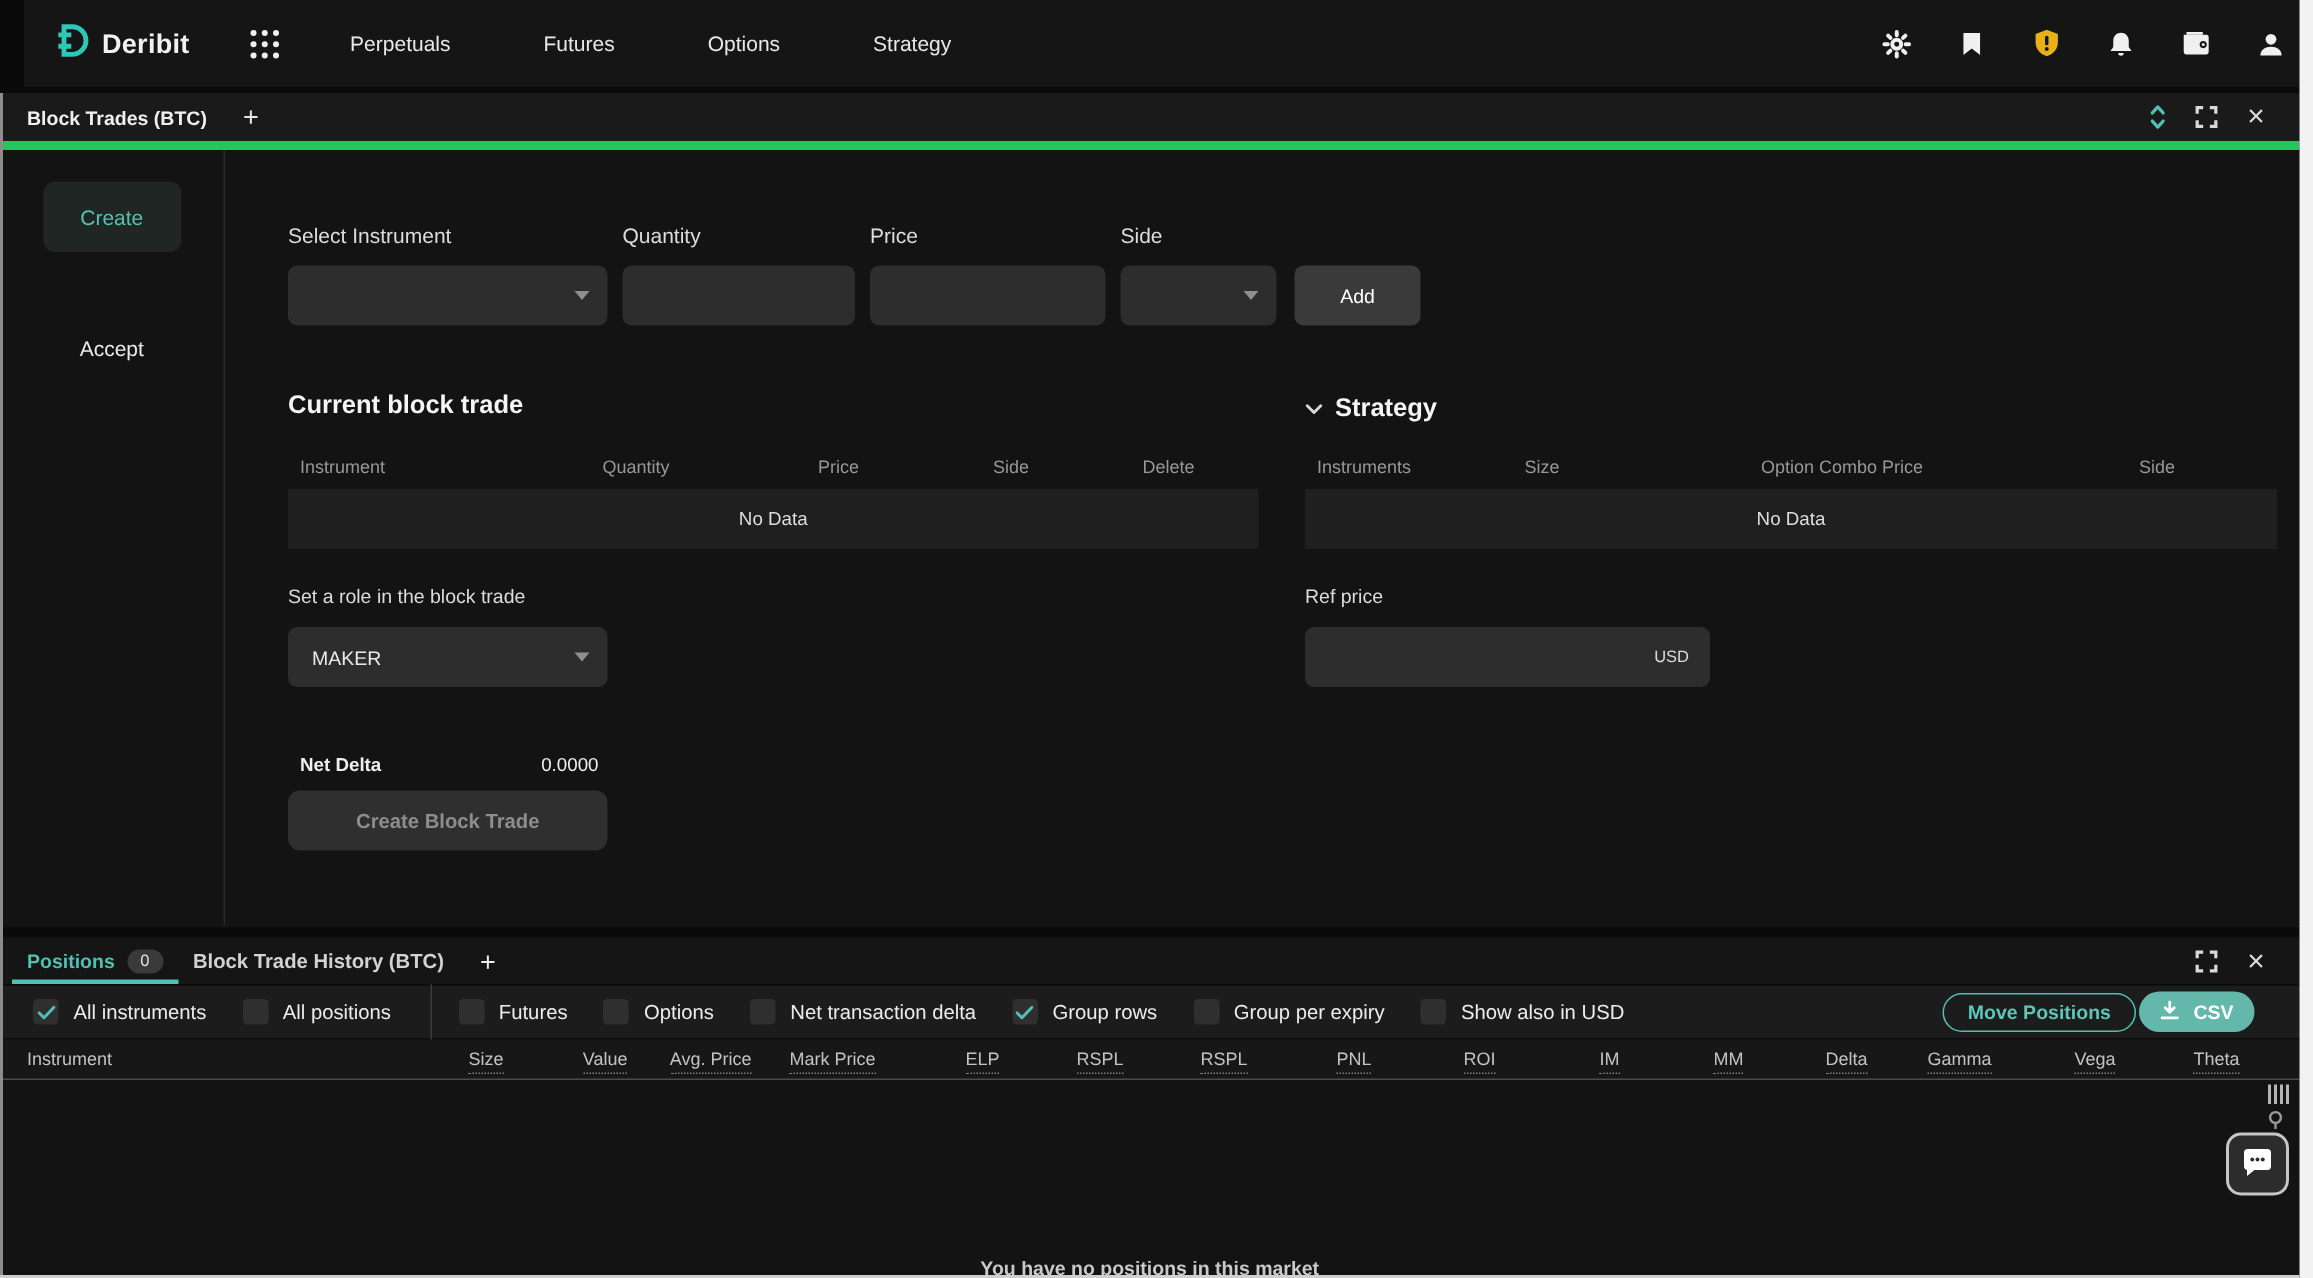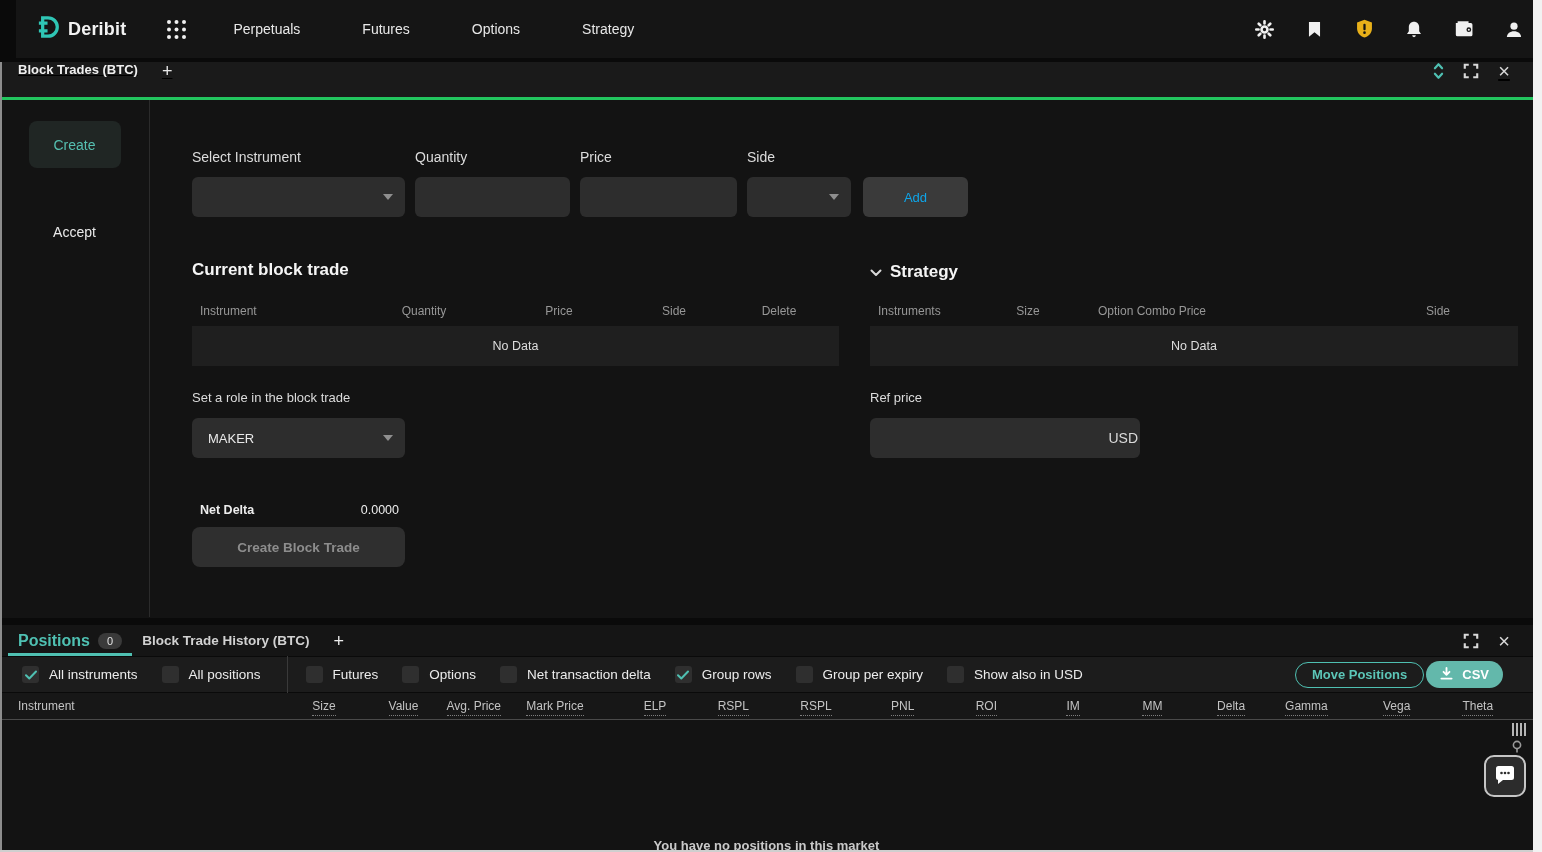--- a/index.html
+++ b/index.html
@@ -17,21 +17,21 @@
   .brand { display:flex; align-items:center; gap:8px; margin-left:18px; }
   .brand-name { color:#f2f2f2; font-size:18px; font-weight:700; letter-spacing:.2px; }
   .apps-btn { margin-left:40px; display:flex; align-items:center; cursor:pointer; }
   .nav-items { display:flex; align-items:center; margin-left:46px; gap:62px; }
   .nav-item { color:#e8e8e8; font-size:14px; font-weight:400; cursor:pointer; }
   .nav-right { margin-left:auto; margin-right:24px; display:flex; align-items:center; gap:28px; }
   .nav-icon { width:22px; height:22px; display:flex; align-items:center; justify-content:center; cursor:pointer; }
 
   
   .panel { position:absolute; left:0; top:62px; width:1533px; height:556px; background:#131313; }
-  .panel-header { height:38px; background:#1a1a1a; display:flex; align-items:flex-start; border-bottom:3px solid #22c55e;text-decoration:underline; }
+  .panel-header { height:38px; background:#1a1a1a; display:flex; align-items:center; border-bottom:6px solid #22c55e; }
   .panel-title { color:#f0f0f0; font-size:13px; font-weight:700; margin-left:18px; }
   .panel-plus { color:#e8e8e8; font-size:18px; font-weight:400; margin-left:24px; cursor:pointer; line-height:1; }
   .panel-header-icons { margin-left:auto; margin-right:20px; display:flex; align-items:center; gap:15px; }
   .ph-icon { width:18px; height:18px; display:flex; align-items:center; justify-content:center; cursor:pointer; }
   .x-glyph { color:#d9d9d9; font-size:20px; line-height:1; }
 
   .panel-body { display:flex; height:517px; }
   .sidebar { width:163px; border-right:1px solid #2b2b2b; display:flex; flex-direction:column; align-items:center; }
   .create-btn { margin-top:21px; width:92px; height:47px; background:#202624; border:none; border-radius:8px;
                 color:#55c0b1; font-size:14px; font-weight:500; cursor:pointer; font-family:inherit; }
@@ -43,52 +43,52 @@
   .switch { width:35px; height:18px; background:#424242; border-radius:9px; position:relative; cursor:pointer; }
   .switch .knob { position:absolute; left:2px; top:2px; width:14px; height:14px; border-radius:50%; background:#ececec; }
 
   .form-row { display:flex; margin-top:36px; gap:10px; }
   .fcol { display:flex; flex-direction:column; }
   .flabel { color:#dcdcdc; font-size:14px; height:20px; margin-bottom:8px; }
   .inputbox, .selectbox { height:40px; background:#2d2d2d; border-radius:6px; position:relative; cursor:text; }
   .selectbox { cursor:pointer; display:flex; align-items:center; }
   .caret { position:absolute; right:12px; top:17px; width:0; height:0; border-left:5px solid transparent; border-right:5px solid transparent; border-top:6px solid #8f8f8f; }
   .w213 { width:213px; } .w155 { width:155px; } .w157 { width:157px; } .w104 { width:104px; }
-  .addbtn { width:105px; height:40px; background:#3a3a3a; border:none; border-radius:6px; color:#0ea5e9;
+  .addbtn { width:84px; height:40px; background:#3a3a3a; border:none; border-radius:6px; color:#ffffff;
             font-size:13px; font-weight:500; cursor:pointer; font-family:inherit; margin-left:2px; }
 
   .two-col { display:flex; gap:31px; margin-top:43px; }
   .col-left { width:647px; } .col-right { width:648px; }
   .sec-heading { color:#f5f5f5; font-size:17px; font-weight:700; height:24px; }
   .strategy-head { display:flex; align-items:center; gap:8px; }
   .thead { display:flex; margin-top:16px; height:22px; align-items:center; }
   .th { color:#979797; font-size:12px; }
   .th-left { flex:1; text-align:left; padding-left:8px; }
   .th-c130 { width:130px; text-align:center; } .th-c140 { width:140px; text-align:center; }
   .th-c90 { width:90px; text-align:center; } .th-c120 { width:120px; text-align:center; }
-  .th-c260 { width:260px; } .th-c160 { width:160px; text-align:center; }
+  .th-c260 { width:260px; text-align:center; } .th-c160 { width:160px; text-align:center; }
   .nodata { margin-top:4px; height:40px; background:#1f1f1f; display:flex; align-items:center; justify-content:center;
             color:#dedede; font-size:12.5px; }
   .field-label { margin-top:24px; color:#dcdcdc; font-size:13px; height:18px; }
   .select-value { color:#e9e9e9; font-size:13px; padding-left:16px; }
   .role-select { margin-top:10px; width:213px; }
   .ref-input { margin-top:10px; width:270px; display:flex; align-items:center; justify-content:flex-end; cursor:text; }
-  .unit { color:#dadada; font-size:14px; padding-right:2px; }
+  .unit { color:#dadada; font-size:11px; padding-right:14px; }
   .netdelta-row { margin-top:45px; width:207px; display:flex; justify-content:space-between; padding-left:8px; }
   .nd-label { color:#ededed; font-size:12.5px; font-weight:600; }
   .nd-value { color:#ededed; font-size:12.5px; }
   .create-trade-btn { margin-top:10px; width:213px; height:40px; background:#2f2f2f; border:none; border-radius:8px;
                       color:#8d8d8d; font-size:13.5px; font-weight:700; cursor:pointer; font-family:inherit; }
 
   
   .bpanel { position:absolute; left:0; top:625px; width:1533px; height:227px; background:#131313; }
   .tabbar { height:31px; background:#151515; display:flex; align-items:center; position:relative; }
   .tab { display:flex; align-items:center; gap:8px; height:100%; padding:0 10px; cursor:pointer; }
   .tab-active { border-bottom:3px solid #4fc0b2; padding-top:3px; margin-left:8px; }
-  .tab-active .tab-label { color:#4fc0b2; font-weight:600; font-size:16px; }
+  .tab-active .tab-label { color:#4fc0b2; font-weight:600; font-size:13px; }
   .tab-label { color:#d2d2d2; font-weight:600; font-size:13.5px; }
   .tab-badge { background:#3a3a3a; color:#e2e2e2; font-size:11px; border-radius:9px; padding:2px 9px; }
   .tab-plus { color:#ededed; font-size:18px; margin-left:14px; cursor:pointer; line-height:1; }
   .tabbar-icons { position:absolute; right:20px; top:0; height:100%; display:flex; align-items:center; gap:15px; }
 
   .filterbar { height:37px; background:#1c1c1c; border-top:1px solid #0a0a0a; border-bottom:1px solid #0a0a0a;
                display:flex; align-items:center; padding-left:22px; }
   .filter { display:flex; align-items:center; gap:10px; cursor:pointer; margin-right:24px; }
   .cb { width:17px; height:17px; border-radius:3px; background:#2f2f2f; display:flex; align-items:center; justify-content:center; }
   .cb svg { display:none; }

